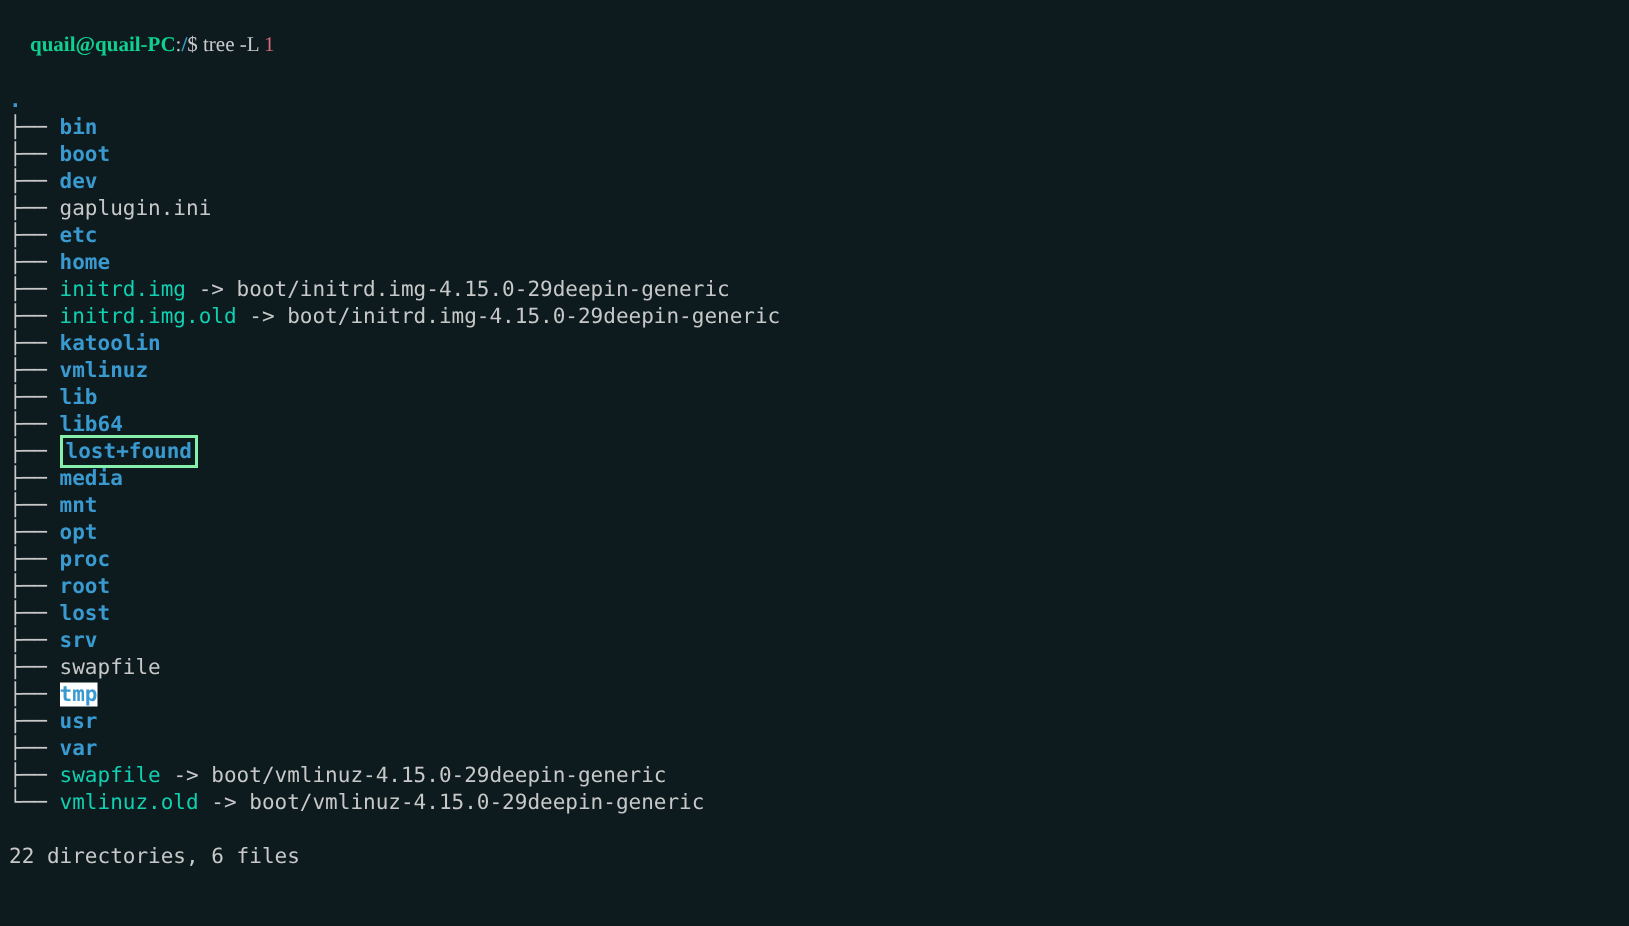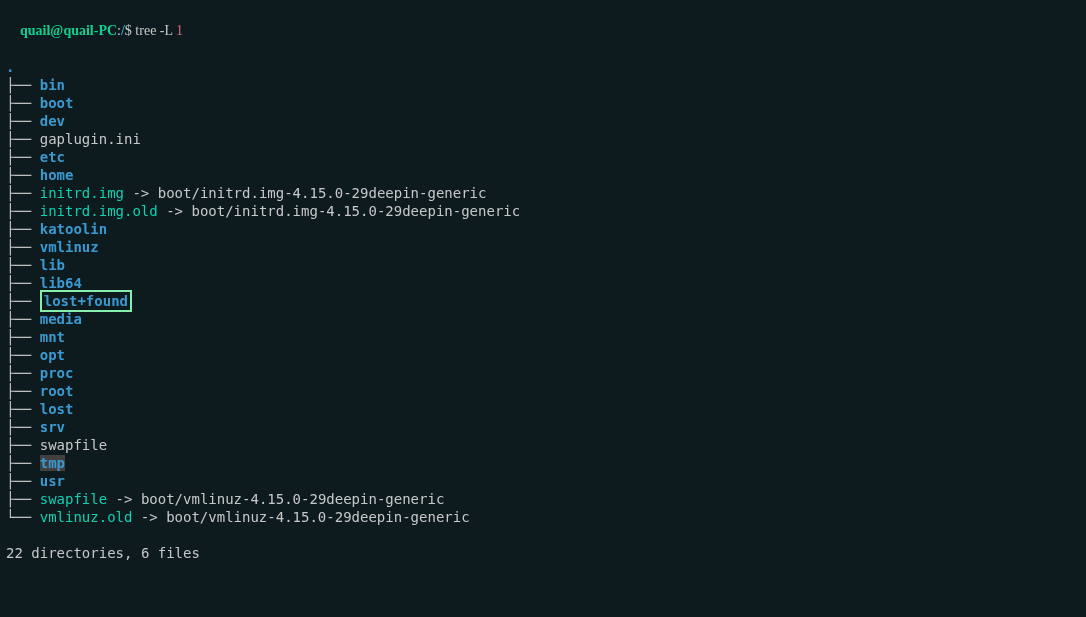--- a/index.html
+++ b/index.html
@@ -27,21 +27,21 @@
     .host { color: #10d090; font-weight: bold; }
     .colon { color: #c8c8c8; }
     .path { color: #3aa0c8; font-weight: bold; }
     .dollar { color: #c8c8c8; }
     .cmd { color: #c8c8c8; }
     .arg-num { color: #d86a7a; }
     .tree-branch { color: #c8c8c8; }
     .file { color: #c8c8c8; }
     .dir { color: #3a9ad0; font-weight: bold; margin-top: 28px; }
     .sym { color: #10d0b0; font-weight: normal; }
-    .sticky { background: #404040; color: #3a9ad0; font-weight: bold; }
+    .sticky { background: #ffffff; color: #3a9ad0; font-weight: bold; }
     .arrow { color: #c8c8c8; }
     .target { color: #c8c8c8; }
     .dot-root { color: #3a9ad0; font-weight: bold; }
     .summary { color: #c8c8c8; }
     .line { white-space: pre; }
     .highlight-box {
       border: 2px solid #86efac;
       display: inline-block;
       padding: 0 2px;
       margin: -2px 0;
@@ -75,20 +75,21 @@
       <div class="line"><span class="tree-branch">├── </span><span class="dir">media</span></div>
       <div class="line"><span class="tree-branch">├── </span><span class="dir">mnt</span></div>
       <div class="line"><span class="tree-branch">├── </span><span class="dir">opt</span></div>
       <div class="line"><span class="tree-branch">├── </span><span class="dir">proc</span></div>
       <div class="line"><span class="tree-branch">├── </span><span class="dir">root</span></div>
       <div class="line"><span class="tree-branch">├── </span><span class="dir">lost</span></div>
       <div class="line"><span class="tree-branch">├── </span><span class="dir">srv</span></div>
       <div class="line"><span class="tree-branch">├── </span><span class="file">swapfile</span></div>
       <div class="line"><span class="tree-branch">├── </span><span class="sticky">tmp</span></div>
       <div class="line"><span class="tree-branch">├── </span><span class="dir">usr</span></div>
+      <div class="line"><span class="tree-branch">├── </span><span class="dir">var</span></div>
       <div class="line"><span class="tree-branch">├── </span><span class="sym">swapfile</span><span class="arrow"> -&gt; </span><span class="target">boot/vmlinuz-4.15.0-29deepin-generic</span></div>
       <div class="line"><span class="tree-branch">└── </span><span class="sym">vmlinuz.old</span><span class="arrow"> -&gt; </span><span class="target">boot/vmlinuz-4.15.0-29deepin-generic</span></div>
     </div>
 
   <div class="line">&nbsp;</div>
 
   <div class="line summary"><span>22</span><span> directories, </span><span>6</span><span> files</span></div>
 
   <div class="prompt-line">
     

